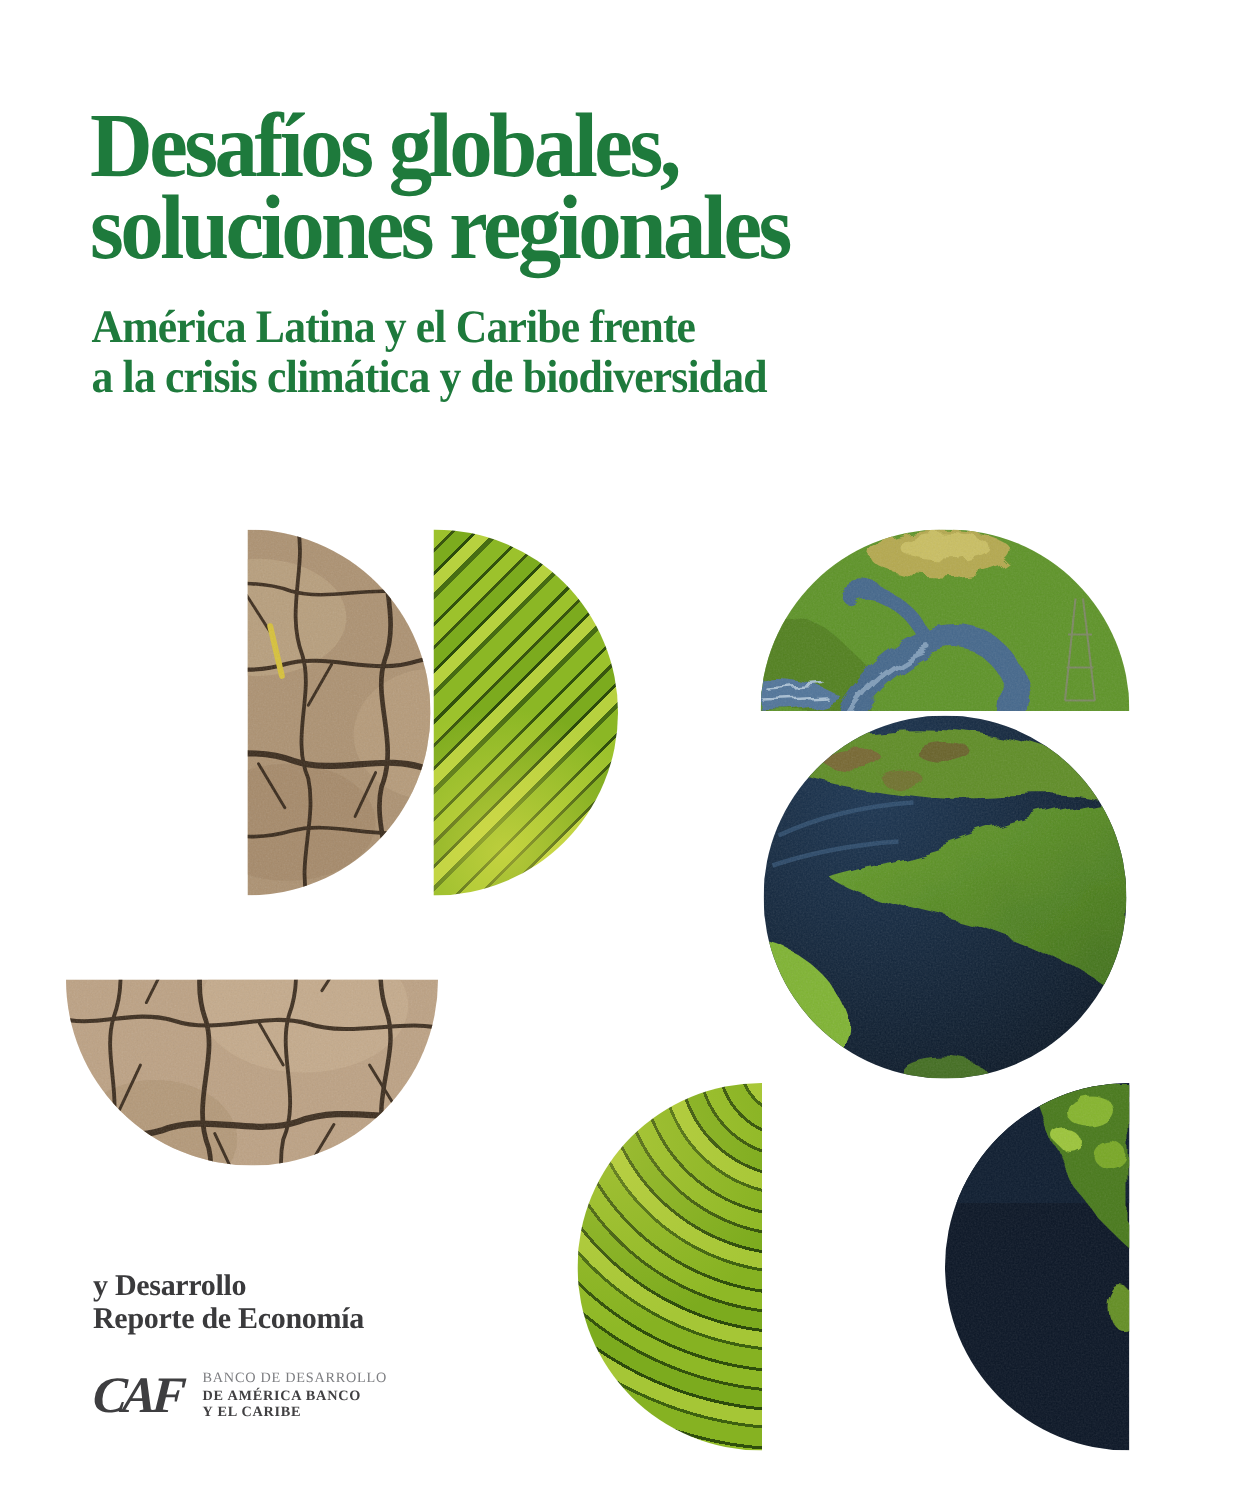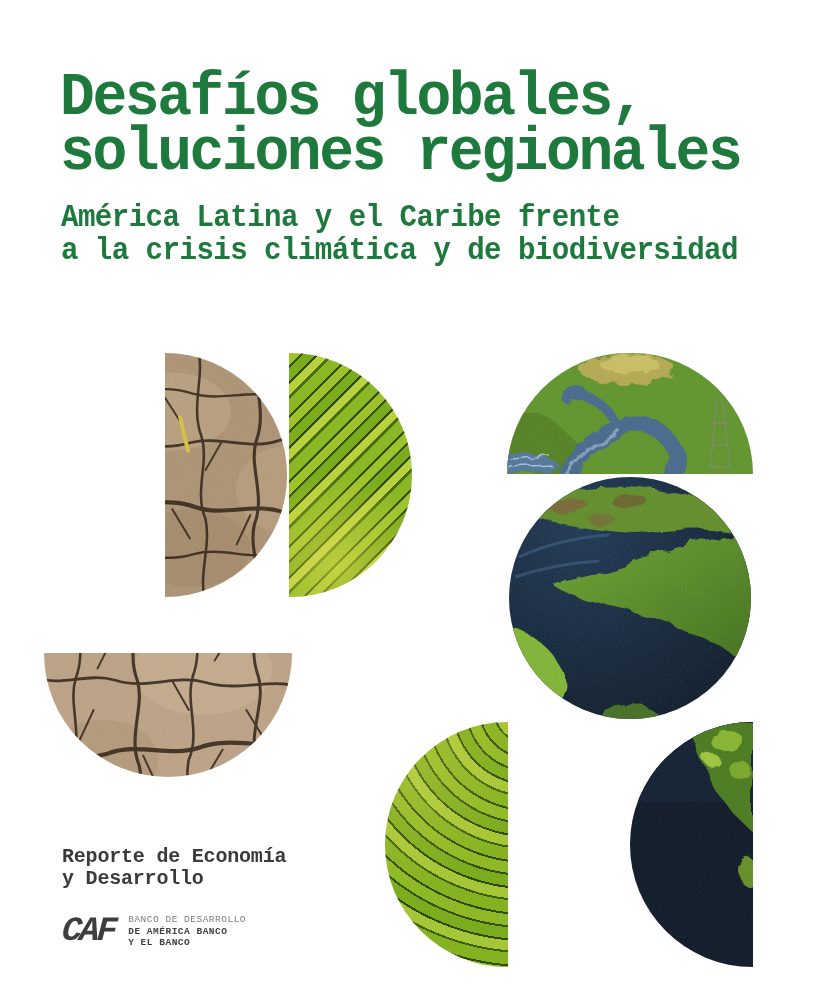--- a/index.html
+++ b/index.html
@@ -1,17 +1,17 @@
 <!DOCTYPE html>
 <html><head>
 <meta charset="utf-8">
 <style>
   html,body{margin:0;padding:0;background:#ffffff;}
   .canvas{position:relative;width:828px;height:1000px;background:#ffffff;overflow:hidden;
-          font-family:Liberation Mono, monospace;}
+          font-family:Liberation Serif, serif;}
 
   
   .title{position:absolute;left:60px;top:70px;color:#1e7a3c;font-weight:700;
          font-size:61px;line-height:55px;letter-spacing:-2.5px;
          transform:scaleX(.95);transform-origin:left top;white-space:nowrap;}
   .subtitle{position:absolute;left:61px;top:201px;color:#1e7a3c;font-weight:700;
          font-size:31px;line-height:33px;letter-spacing:-0.6px;
          transform:scaleX(.94);transform-origin:left top;white-space:nowrap;}
   .report-name{position:absolute;left:62px;top:846px;color:#3a3a3c;font-weight:700;
          font-size:20px;line-height:22px;letter-spacing:-0.2px;}
@@ -183,26 +183,26 @@
         <ellipse cx="96" cy="18" rx="16" ry="11" fill="#86b52f"></ellipse>
         <ellipse cx="110" cy="48" rx="11" ry="9" fill="#79a828"></ellipse>
         <ellipse cx="82" cy="38" rx="8" ry="6" fill="#9cc53a"></ellipse>
         <ellipse cx="118" cy="150" rx="9" ry="14" fill="#6f9c24" opacity=".9"></ellipse>
       </g>
       <rect width="123" height="245" filter="url(#grain)" opacity="0.12"></rect>
     </svg>
   </div>
 
   <div class="report-name">
+    <div>y Desarrollo</div>
     <div>Reporte de Economía</div>
-    <div>y Desarrollo</div>
   </div>
 
   <div class="logo">
     <div class="caf-mark">CAF</div>
     <div class="logo-lines">
       <div class="l1">BANCO DE DESARROLLO</div>
       <div class="l2">DE AMÉRICA BANCO</div>
-      <div class="l3">Y EL BANCO</div>
+      <div class="l3">Y EL CARIBE</div>
     </div>
   </div>
 
 </div>
 
 </body></html>

